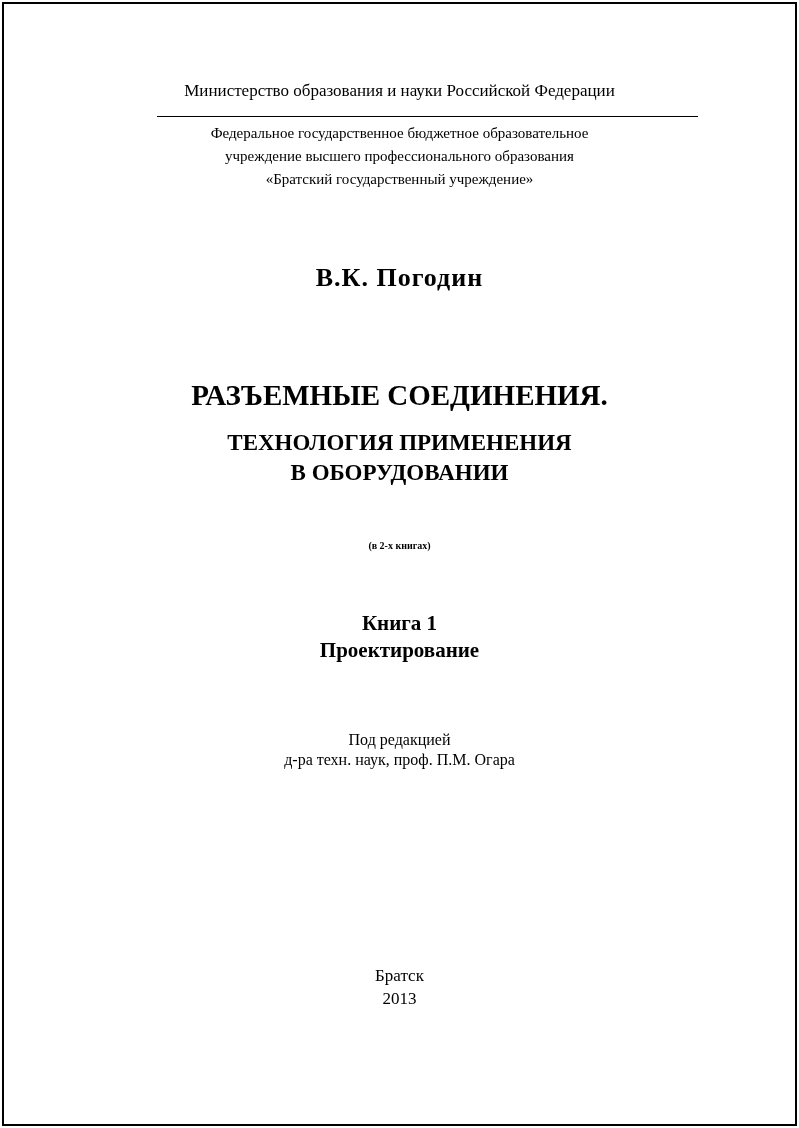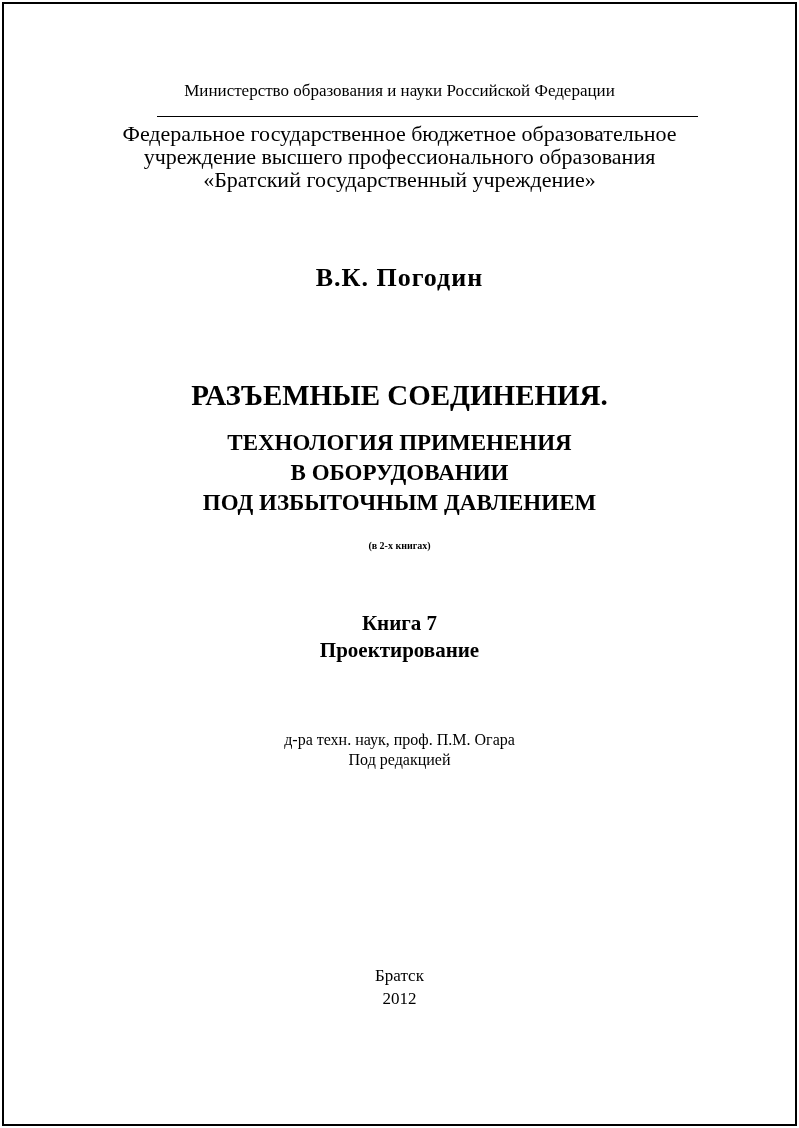--- a/index.html
+++ b/index.html
@@ -36,21 +36,21 @@
   .rule {
     position: absolute;
     top: 116px;
     left: 157px;
     width: 541px;
     height: 0;
     border-top: 1.5px solid #000000;
   }
   .institution {
     top: 122px;
-    font-size: 22px;
+    font-size: 15px;
     line-height: 23px;
   }
   .author {
     top: 263px;
     font-size: 26px;
     font-weight: bold;
     letter-spacing: 1px;
   }
   .title-main {
     top: 381px;
@@ -102,32 +102,31 @@
     <div>«Братский государственный учреждение»</div>
   </div>
 
   <div class="abs author">В.К. Погодин</div>
 
   <div class="abs title-main">РАЗЪЕМНЫЕ СОЕДИНЕНИЯ.</div>
 
   <div class="abs title-sub">
     <div>ТЕХНОЛОГИЯ ПРИМЕНЕНИЯ</div>
     <div>В ОБОРУДОВАНИИ</div>
-    <div>ПОД ИЗБЫТОЧНЫМ ДАВЛЕНИЕМ</div>
   </div>
 
   <div class="abs volumes">(в 2-х книгах)</div>
 
   <div class="abs book">
-    <div>Книга 7</div>
+    <div>Книга 1</div>
     <div>Проектирование</div>
   </div>
 
   <div class="abs editor">
+    <div>Под редакцией</div>
     <div>д-ра техн. наук, проф. П.М. Огара</div>
-    <div>Под редакцией</div>
   </div>
 
   <div class="abs imprint">
     <div>Братск</div>
-    <div>2012</div>
+    <div>2013</div>
   </div>
 </div>
 
 </body></html>

